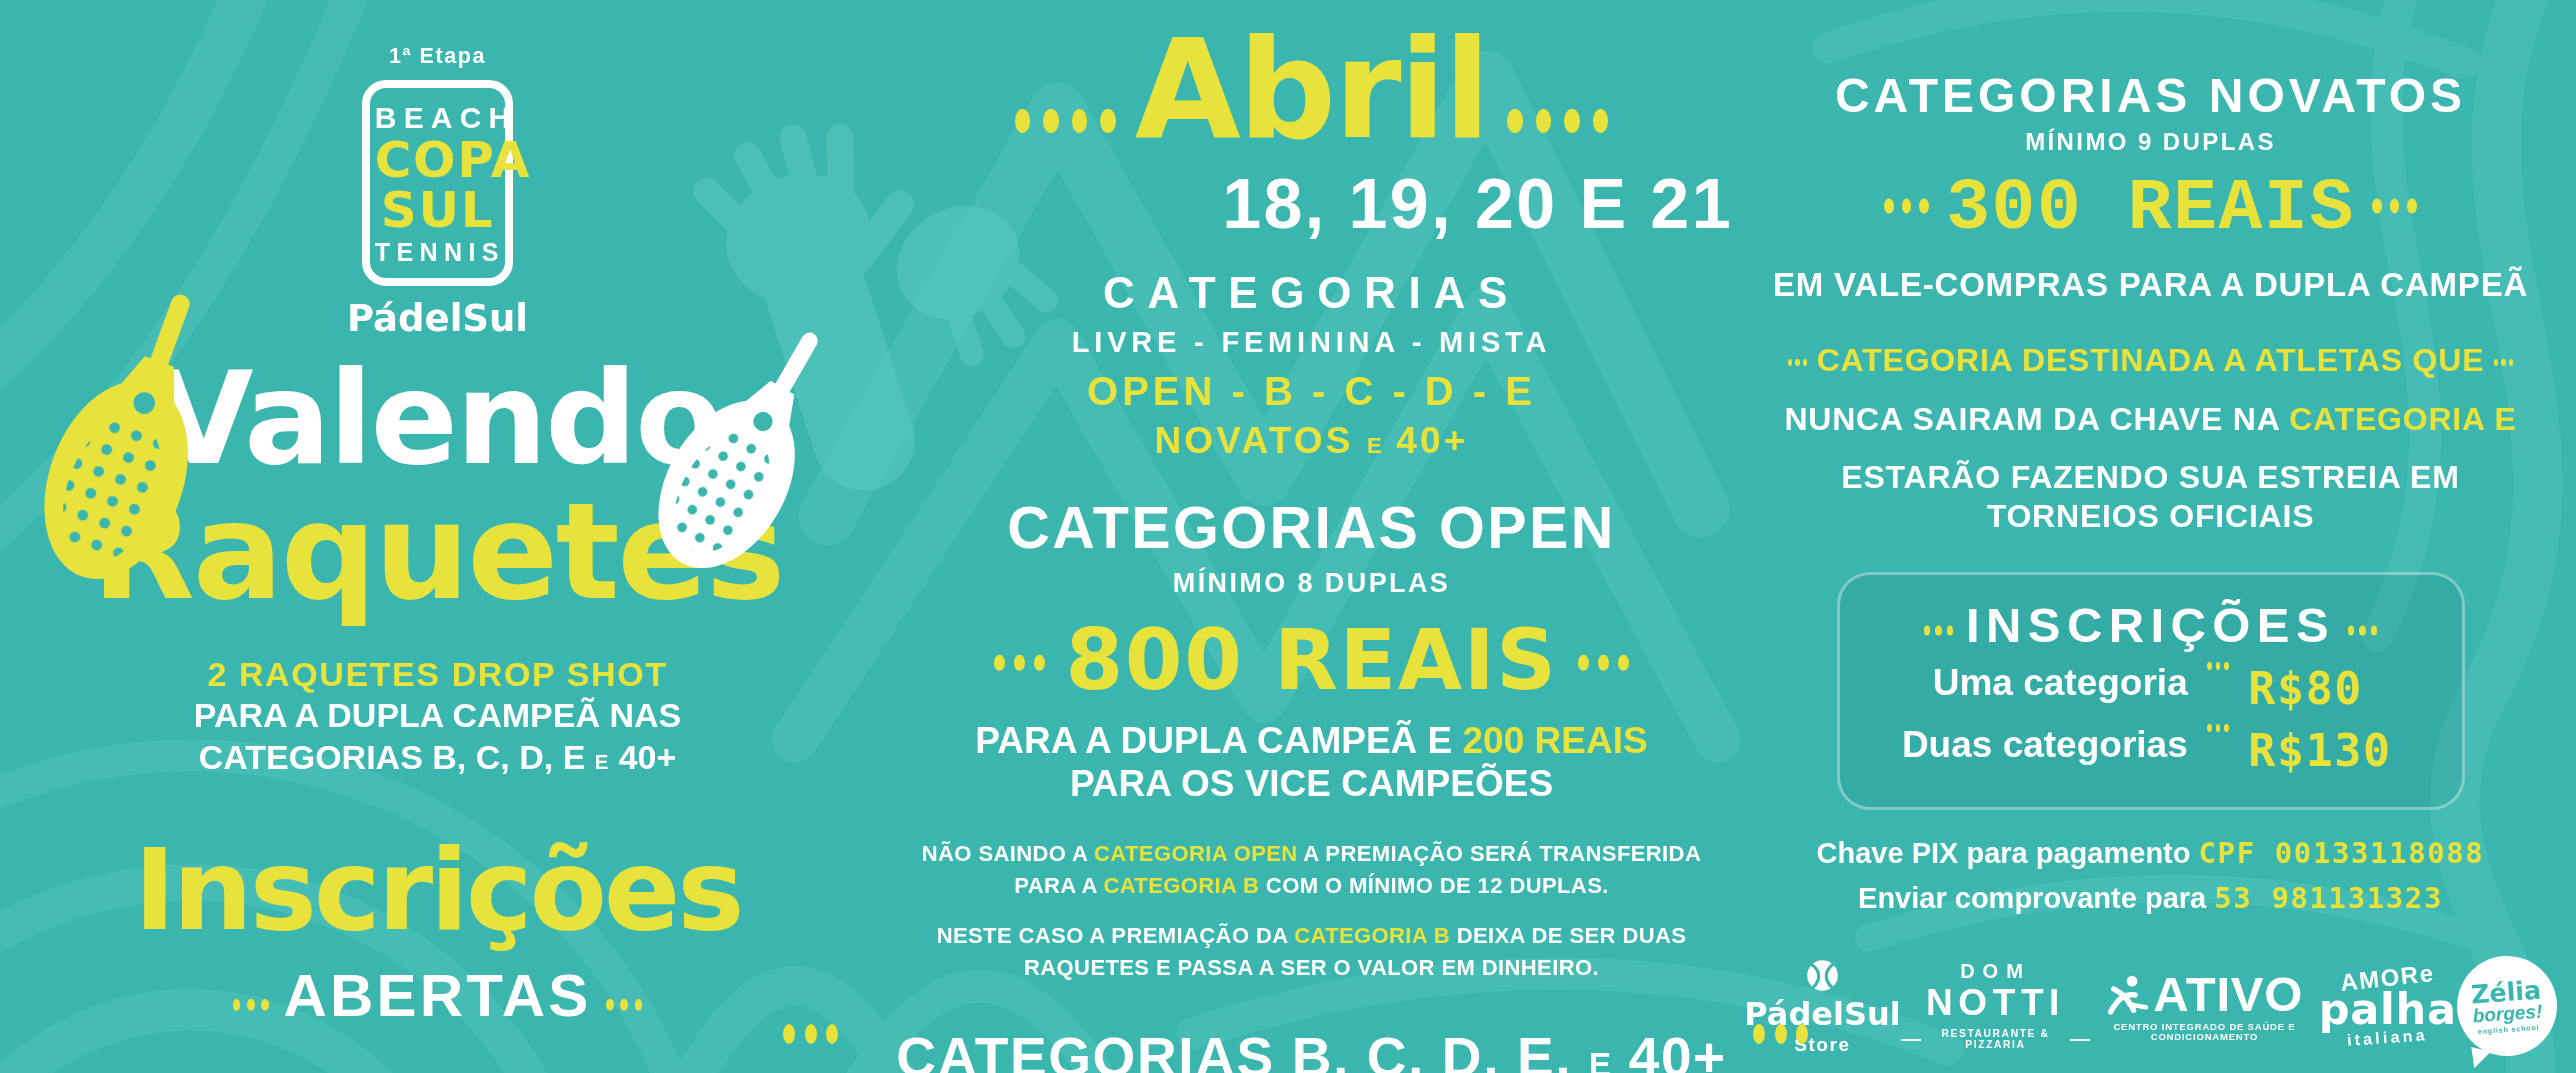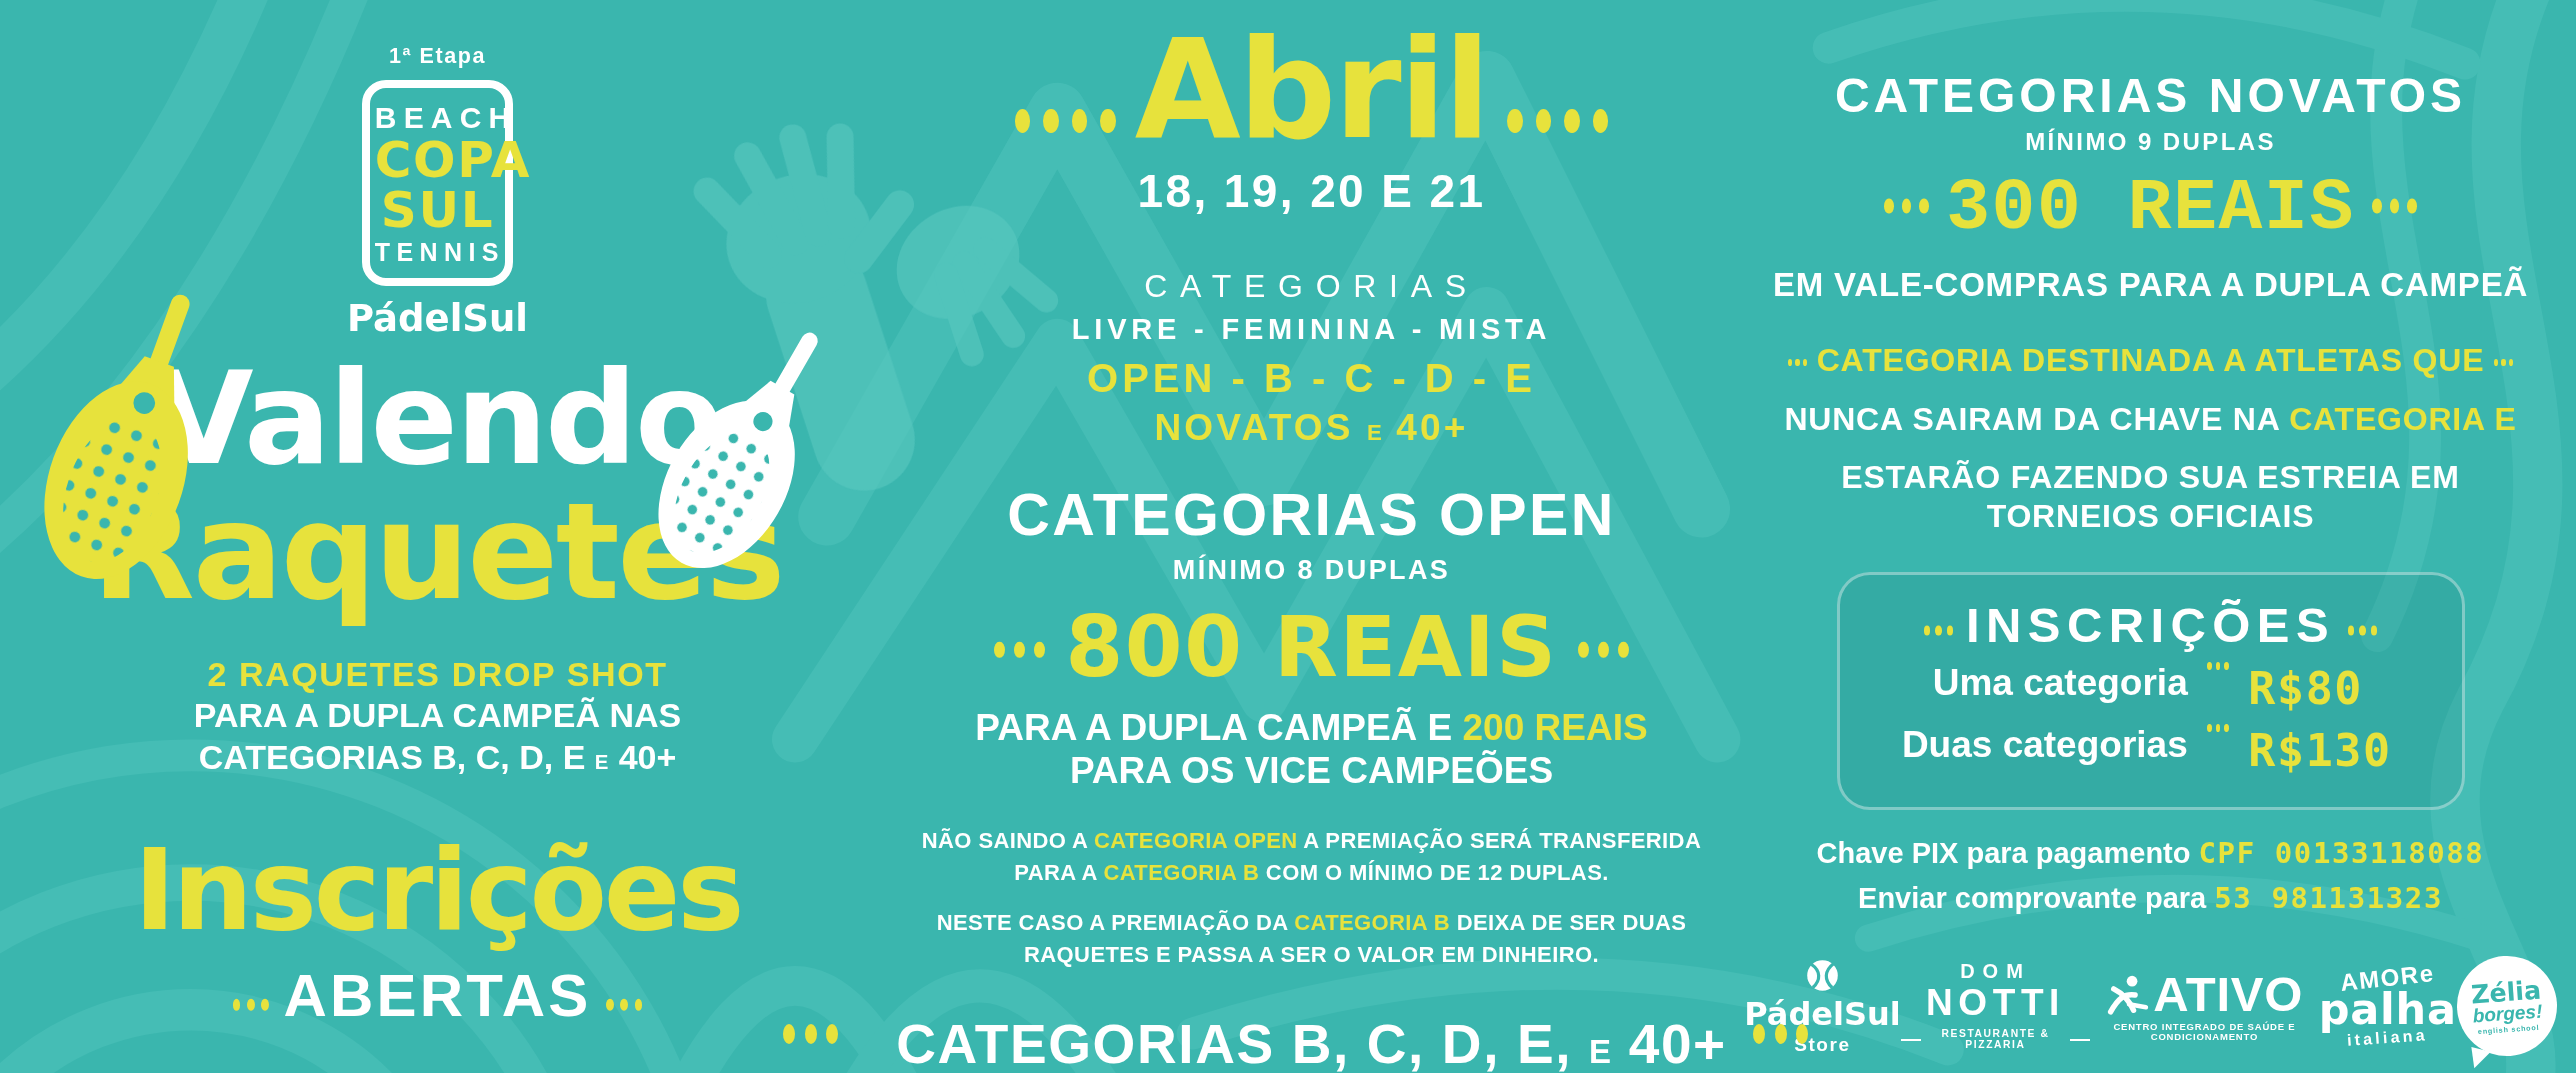--- a/index.html
+++ b/index.html
@@ -46,22 +46,22 @@
   .racket-white{left:646px;top:269px;width:137px;transform:rotate(30deg);}
   .prize-left{margin-top:35px;font-weight:800;font-size:34px;line-height:1.22;}
   .prize-left .l1{color:var(--yellow);letter-spacing:1.6px;}
   .inscricoes{margin-top:46px;font-family:"DejaVu Sans",sans-serif;font-weight:800;font-size:113px;letter-spacing:-3.2px;color:var(--yellow);}
   .abertas{margin-top:4.8px;font-size:60px;font-weight:800;letter-spacing:3.2px;}
   .abertas .dots{font-size:60px;margin:0 14.3px;transform:translateY(4.8px);}
 
   
   .abril{font-family:"DejaVu Sans",sans-serif;font-weight:800;font-size:137px;color:var(--yellow);line-height:1.0;letter-spacing:-2.4px;}
   .abril .dots{font-size:119px;transform:translateY(22px);margin:0 19px;}
-  .dates{margin-top:6.4px;font-size:46px;font-weight:800;letter-spacing:2.4px;}
-  .cat-title{margin-top:50px;font-size:32px;font-weight:400;letter-spacing:12.7px;}
+  .dates{margin-top:6.4px;font-size:70px;font-weight:800;letter-spacing:2.4px;text-align:right;}
+  .cat-title{margin-top:24px;font-size:44px;font-weight:700;letter-spacing:12.7px;}
   .cat-l1{margin-top:8px;font-size:29px;font-weight:800;letter-spacing:4.8px;}
   .cat-l2{margin-top:9.5px;font-size:40px;font-weight:800;letter-spacing:4px;color:var(--yellow);}
   .cat-l3{margin-top:6.4px;font-size:37px;font-weight:800;letter-spacing:3.2px;color:var(--yellow);}
   .open-title{margin-top:32px;font-size:59px;font-weight:800;letter-spacing:2.4px;}
   .min-label{margin-top:6.4px;font-size:27px;font-weight:800;letter-spacing:2.4px;}
   .big-prize{margin-top:12.7px;font-family:"DejaVu Sans",sans-serif;font-weight:800;font-size:83px;color:var(--yellow);letter-spacing:1.6px;}
   .big-prize .dots{font-size:83px;margin:0 20.7px;transform:translateY(-3.2px);}
   .open-desc{margin-top:11px;font-size:37px;font-weight:800;line-height:1.15;}
   .notes{margin-top:33px;font-size:22px;font-weight:800;line-height:1.45;letter-spacing:0.4px;}
   .notes p + p{margin-top:18px;}

